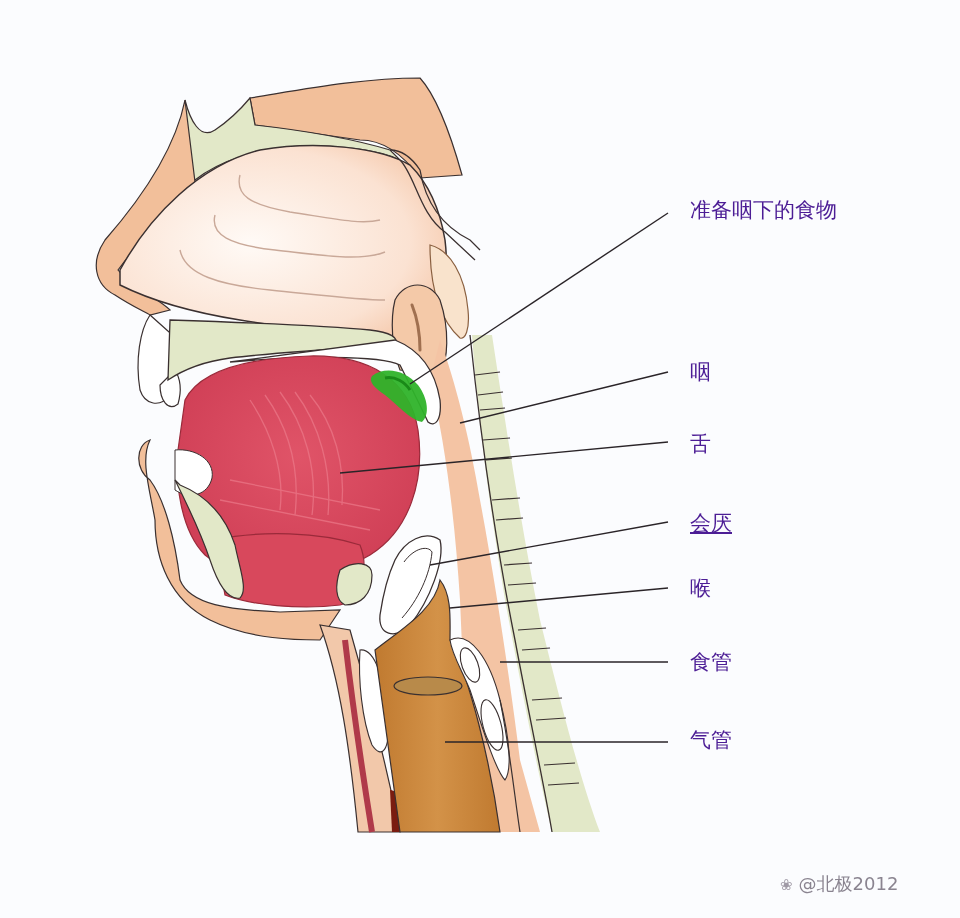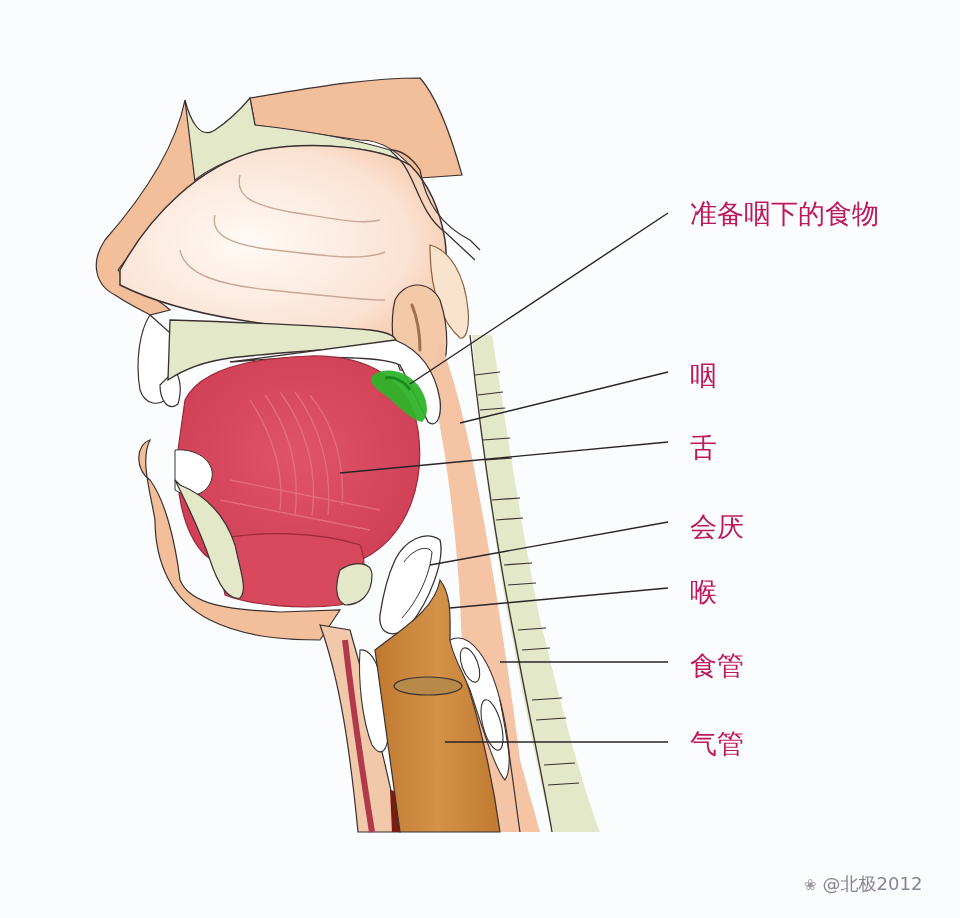--- a/index.html
+++ b/index.html
@@ -5,29 +5,29 @@
   html, body { margin: 0; padding: 0; }
   body {
     width: 960px; height: 918px; overflow: hidden;
     background: #fbfcfe;
     font-family: "DejaVu Sans", sans-serif;
     position: relative;
   }
   #diagram { position: absolute; left: 0; top: 0; width: 960px; height: 918px; }
   .label {
     position: absolute;
-    font-size: 27px;
-    color: #be185d;
+    font-size: 21px;
+    color: #4c1d95;
     line-height: 1;
     white-space: nowrap;
     letter-spacing: 0px;
   }
   .watermark {
     position: absolute;
-    left: 804px; top: 872px;
+    left: 780px; top: 872px;
     font-size: 18px;
     color: #8a8490;
     white-space: nowrap;
     font-family: "DejaVu Sans", sans-serif;
   }
   .watermark .wm-icon { font-size: 15px; margin-right: 6px; color: #a09aa6; }
 </style>
 </head>
 <body>
 
@@ -150,20 +150,20 @@
     <line x1="430" y1="565" x2="668" y2="522"></line>
     <line x1="450" y1="608" x2="668" y2="588"></line>
     <line x1="500" y1="662" x2="668" y2="662"></line>
     <line x1="445" y1="742" x2="668" y2="742"></line>
   </g>
 </svg>
 
 <div class="label" style="left:690px; top:200px;">准备咽下的食物</div>
 <div class="label" style="left:690px; top:362px;">咽</div>
 <div class="label" style="left:690px; top:434px;">舌</div>
-<div class="label" style="left:690px; top:513px;">会厌</div>
+<div class="label" style="left:690px; top:513px;text-decoration:underline;">会厌</div>
 <div class="label" style="left:690px; top:578px;">喉</div>
 <div class="label" style="left:690px; top:652px;text-align:right;">食管</div>
 <div class="label" style="left:690px; top:730px;text-align:right;">气管</div>
 
 <div class="watermark">
   <span class="wm-icon">❀</span><span>@北极2012</span>
 </div>
 
 </body></html>

